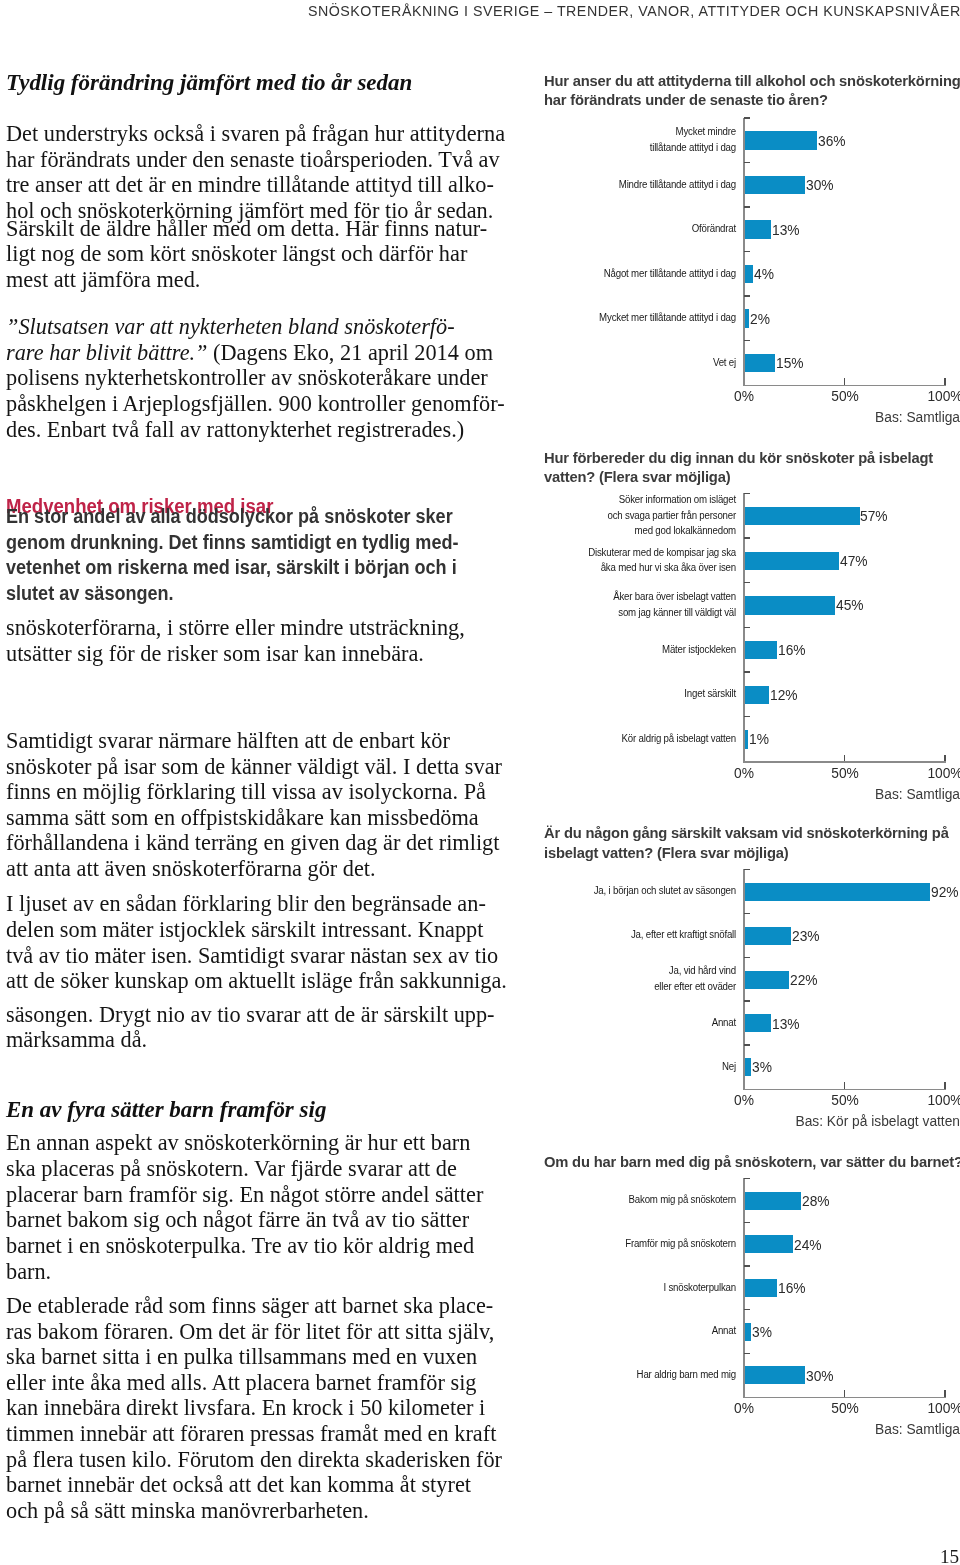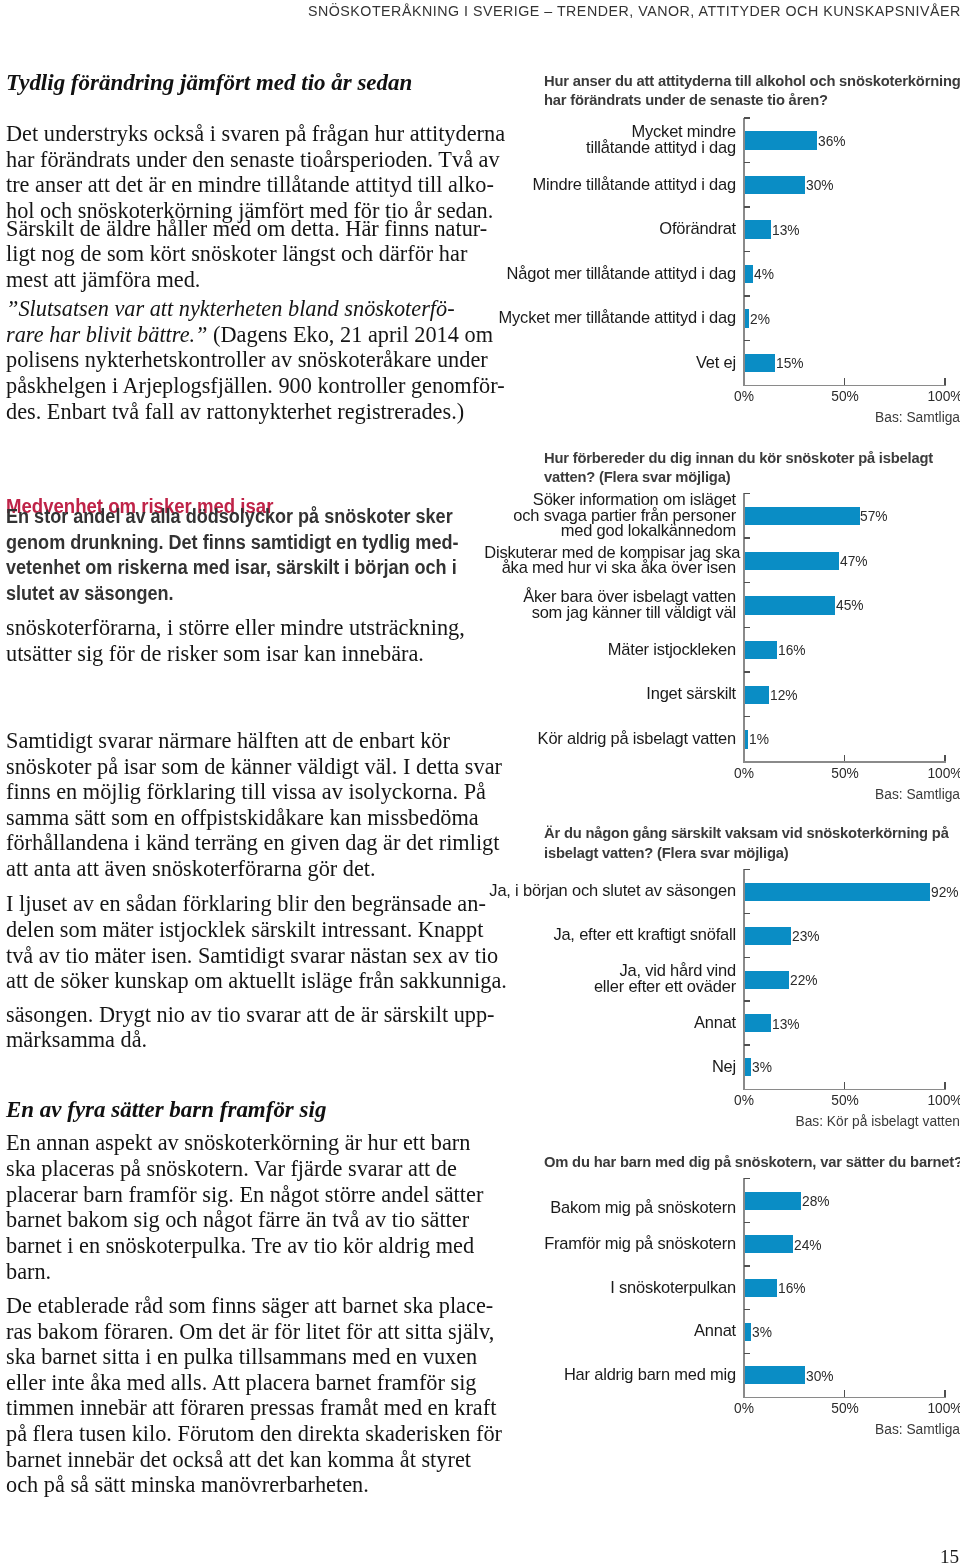--- a/index.html
+++ b/index.html
@@ -41,21 +41,21 @@
   .chart{position:absolute;left:0;top:0;width:960px;height:0;}
   .ctitle{position:absolute;font-family:"Liberation Sans",sans-serif;font-weight:bold;
     font-size:15.5px;color:#3b3b3b;letter-spacing:-0.2px;}
   .ctitle .ln{display:block;white-space:nowrap;transform:scaleX(0.951) translateZ(0);
     transform-origin:left center;height:19.5px;line-height:19.5px;}
   .axisline{position:absolute;background:#8a8a8a;}
   .bar{position:absolute;background:#0a8dc5;}
   .blabel{position:absolute;font-family:"Liberation Sans",sans-serif;font-size:15.3px;
     color:#2b2b2b;white-space:nowrap;transform:scaleX(0.9) translateZ(0);
     transform-origin:left center;}
-  .clabel{position:absolute;font-family:"Liberation Sans",sans-serif;font-size:17px;
+  .clabel{position:absolute;font-family:"Liberation Sans",sans-serif;font-size:10px;
     color:#1a1a1a;text-align:right;letter-spacing:-0.2px;}
   .clabel .ln{display:block;white-space:nowrap;height:15.5px;line-height:15.5px;
     transform:scaleX(0.968) translateZ(0);transform-origin:right center;}
   .tick{position:absolute;background:#4f4f4f;}
   .xtlabel{position:absolute;font-family:"Liberation Sans",sans-serif;font-size:15.3px;
     color:#2b2b2b;white-space:nowrap;transform:scaleX(0.9) translateZ(0);
     transform-origin:center center;}
   .basis{position:absolute;font-family:"Liberation Sans",sans-serif;font-size:15.3px;
     color:#3a3a3a;white-space:nowrap;transform:scaleX(0.9) translateZ(0);
     transform-origin:right center;text-align:right;}
@@ -76,21 +76,21 @@
         <span class="ln">Det understryks också i svaren på frågan hur attityderna</span>
         <span class="ln">har förändrats under den senaste tioårsperioden. Två av</span>
         <span class="ln">tre anser att det är en mindre tillåtande attityd till alko-</span>
         <span class="ln">hol och snöskoterkörning jämfört med för tio år sedan.</span>
       </div>
       <div class="blk body" style="top: 215.7px;">
         <span class="ln">Särskilt de äldre håller med om detta. Här finns natur-</span>
         <span class="ln">ligt nog de som kört snöskoter längst och därför har</span>
         <span class="ln">mest att jämföra med.</span>
       </div>
-      <div class="blk body" style="top: 296px; font-family: Liberation Serif, serif;">
+      <div class="blk body" style="top: 314px; font-family: Liberation Serif, serif;">
         <span class="ln"><span class="qrun">”Slutsatsen var att nykterheten bland snöskoterfö-</span></span>
         <span class="ln"><span class="qrun">rare har blivit bättre.”</span><span> (Dagens Eko, 21 april 2014 om</span></span>
         <span class="ln">polisens nykterhetskontroller av snöskoteråkare under</span>
         <span class="ln">påskhelgen i Arjeplogsfjällen. 900 kontroller genomför-</span>
         <span class="ln">des. Enbart två fall av rattonykterhet registrerades.)</span>
       </div>
       <div class="blk h-red" style="top: 494px;">
         <span class="ln">Medvenhet om risker med isar</span>
       </div>
       <div class="blk lead" style="top: 503.1px;">
@@ -130,20 +130,21 @@
         <span class="ln">placerar barn framför sig. En något större andel sätter</span>
         <span class="ln">barnet bakom sig och något färre än två av tio sätter</span>
         <span class="ln">barnet i en snöskoterpulka. Tre av tio kör aldrig med</span>
         <span class="ln">barn.</span>
       </div>
       <div class="blk body" style="top: 1292.9px;">
         <span class="ln">De etablerade råd som finns säger att barnet ska place-</span>
         <span class="ln">ras bakom föraren. Om det är för litet för att sitta själv,</span>
         <span class="ln">ska barnet sitta i en pulka tillsammans med en vuxen</span>
         <span class="ln">eller inte åka med alls. Att placera barnet framför sig</span>
+        <span class="ln">kan innebära direkt livsfara. En krock i 50 kilometer i</span>
         <span class="ln">timmen innebär att föraren pressas framåt med en kraft</span>
         <span class="ln">på flera tusen kilo. Förutom den direkta skaderisken för</span>
         <span class="ln">barnet innebär det också att det kan komma åt styret</span>
         <span class="ln">och på så sätt minska manövrerbarheten.</span>
       </div>
     </div>
   <div class="rightcol" id="rightcol">
       <div class="chart">
         <div class="ctitle" style="left: 544px; top: 70.9px;">
           <span class="ln">Hur anser du att attityderna till alkohol och snöskoterkörning</span>
@@ -296,21 +297,21 @@
       </div>
       <div class="chart">
         <div class="ctitle" style="left: 544px; top: 1152.2px;">
           <span class="ln">Om du har barn med dig på snöskotern, var sätter du barnet?</span>
         </div>
         <div class="axisline" style="left: 742.9px; top: 1178.3px; width: 2.2px; height: 220px;"></div>
         <div class="axisline" style="left: 742.9px; top: 1396.7px; width: 203.1px; height: 1.6px;"></div>
         <div class="tick" style="left: 744px; top: 1177.9px; width: 6px; height: 1.3px;"></div>
         <div class="bar" style="left: 745px; top: 1191.74px; width: 56.252px; height: 18px;"></div>
         <div class="blabel" style="left: 801.952px; top: 1191.94px; line-height: 18px;">28%</div>
-        <div class="clabel" style="right: 224px; top: 1192.39px; width: 260px; margin-top: 8px;">
+        <div class="clabel" style="right: 224px; top: 1192.39px; width: 260px;">
           <span class="ln">Bakom mig på snöskotern</span>
         </div>
         <div class="tick" style="left: 744px; top: 1221.58px; width: 6px; height: 1.3px;"></div>
         <div class="bar" style="left: 745px; top: 1235.42px; width: 48.216px; height: 18px;"></div>
         <div class="blabel" style="left: 793.916px; top: 1235.62px; line-height: 18px;">24%</div>
         <div class="clabel" style="right: 224px; top: 1236.07px; width: 260px;">
           <span class="ln">Framför mig på snöskotern</span>
         </div>
         <div class="tick" style="left: 744px; top: 1265.26px; width: 6px; height: 1.3px;"></div>
         <div class="bar" style="left: 745px; top: 1279.1px; width: 32.144px; height: 18px;"></div>

